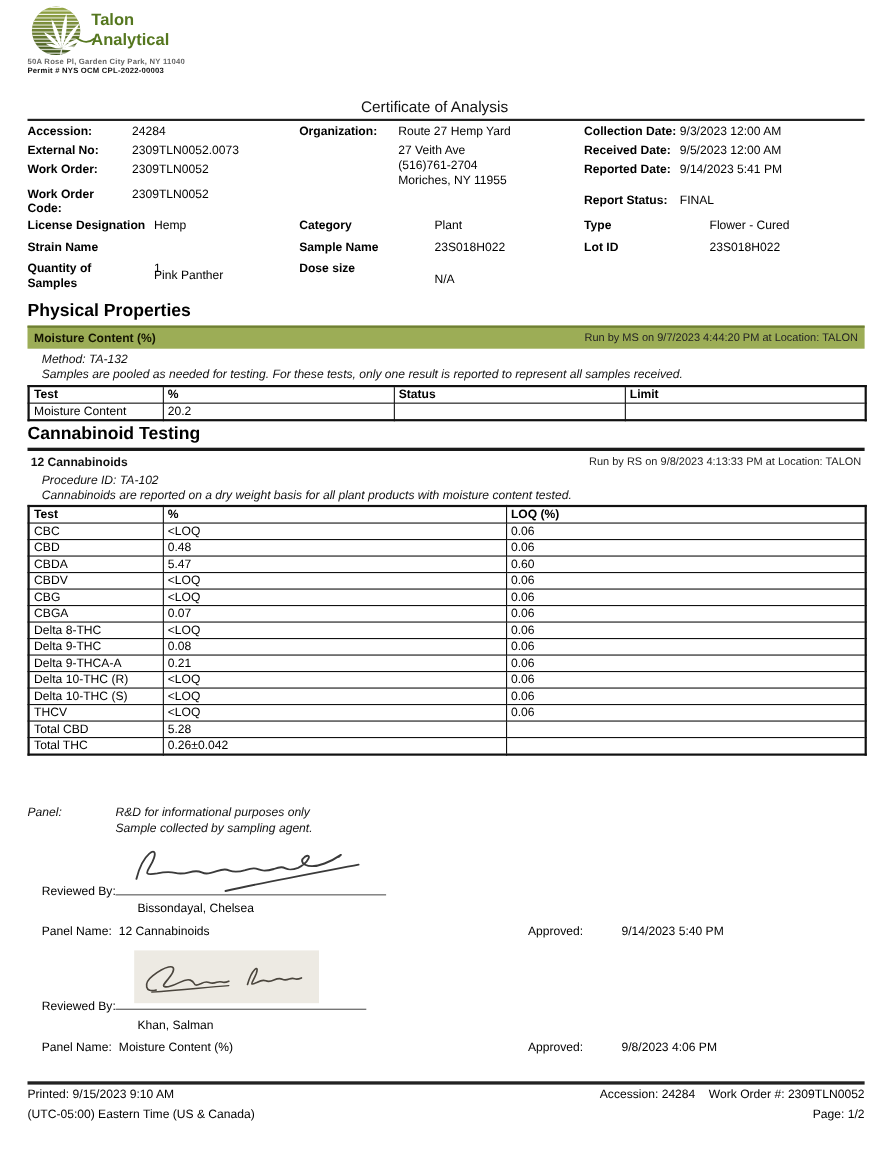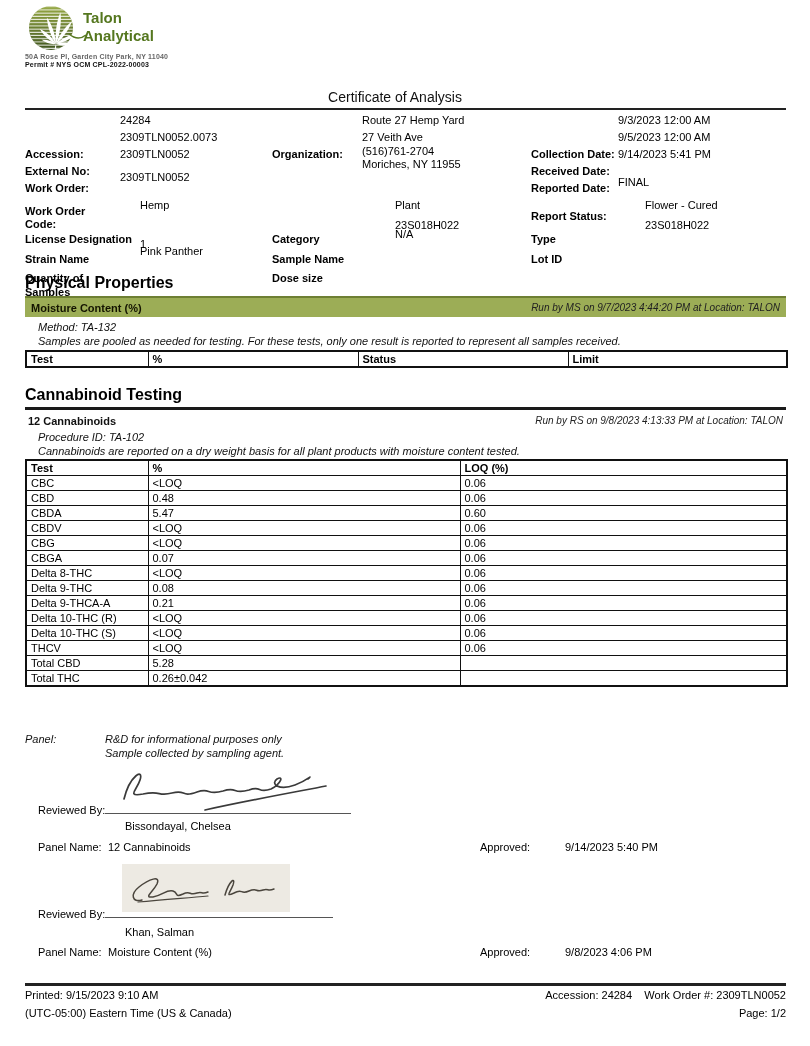--- a/index.html
+++ b/index.html
@@ -1,32 +1,32 @@
 <!DOCTYPE html>
 <html><head>
 <meta charset="utf-8">
 <style>
   html,body{margin:0;padding:0;background:#fff;}
   .page{position:relative;width:810px;height:1046px;background:#fff;overflow:hidden;
         font-family:"Liberation Sans", sans-serif;color:#000;}
   .abs{position:absolute;white-space:nowrap;}
-  .lab{font-weight:bold;font-size:11px;margin-top:34px;}
+  .lab{font-weight:bold;font-size:11px;}
   .val{font-size:11px;}
   .title{font-size:14px;color:#111;}
   .rule{position:absolute;left:25px;width:761px;border-top:2.5px solid #222;}
   .sec-head{font-size:16px;font-weight:bold;letter-spacing:0;}
   .banner-green{position:absolute;left:25px;width:749px;height:19px;background:#9cad56;
         border-top:2px solid #6e7f33;display:flex;justify-content:space-between;
         align-items:center;padding:0 6px;}
   .banner-green .bt{font-weight:bold;font-size:11px;color:#141400;}
   .banner-white{position:absolute;left:25px;width:755px;height:17px;background:#fff;
         border-top:3px solid #1a1a1a;display:flex;justify-content:space-between;
         align-items:center;padding:2px 3px 0 3px;}
   .banner-white .bt{font-weight:bold;font-size:11px;color:#111;}
-  .runinfo{font-style:italic;font-size:10px;color:#222;margin-left:28px;}
+  .runinfo{font-size:10px;color:#222;margin-left:28px;}
   .it{font-style:italic;font-size:11px;color:#111;}
   table.coa{position:absolute;border-collapse:collapse;table-layout:fixed;}
   table.coa td,table.coa th{border:1.5px solid #111;font-size:11px;padding:0 4px;
         height:14px;text-align:left;overflow:hidden;white-space:nowrap;}
   table.coa th{font-weight:bold;}
   table.coa{border:2px solid #111;}
   .sigline{font-size:11px;}
   .sigline .ul{display:inline-block;border-bottom:1.2px solid #555;height:11px;}
   .sigbox{position:absolute;background:#edeae3;}
   .footrule{position:absolute;left:25px;width:761px;border-top:3px solid #222;}
@@ -112,21 +112,21 @@
   <span class="abs val" style="left:140px;top:219px;margin-top:26px;">Pink Panther</span>
   <span class="abs lab" style="left:272px;top:219px;">Sample Name</span>
   <span class="abs val" style="left:395px;top:219px;">23S018H022</span>
   <span class="abs lab" style="left:531px;top:219px;">Lot ID</span>
   <span class="abs val" style="left:645px;top:219px;">23S018H022</span>
 
   <span class="abs lab" style="left:25px;top:238px;text-align:right;">Quantity of</span>
   <span class="abs lab" style="left:25px;top:252px;">Samples</span>
   <span class="abs val" style="left:140px;top:238px;">1</span>
   <span class="abs lab" style="left:272px;top:238px;">Dose size</span>
-  <span class="abs val" style="left:395px;top:228px;">N/A</span>
+  <span class="abs val" style="left:395px;top:248px;">N/A</span>
 
   <div class="abs sec-head" style="left:25px;top:274px;">Physical Properties</div>
   <div class="banner-green" style="top:296px;">
     <span class="bt">Moisture Content (%)</span>
     <span class="runinfo">Run by MS on 9/7/2023 4:44:20 PM at Location: TALON</span>
   </div>
   <div class="abs it" style="left:38px;top:321px;">Method: TA-132</div>
   <div class="abs it" style="left:38px;top:335px;">Samples are pooled as needed for testing. For these tests, only one result is reported to represent all samples received.</div>
 
   <table class="coa" style="left:25px;top:350px;width:761px;">
@@ -136,20 +136,26 @@
         <col style="width:210px">
         <col style="width:219px">
       </colgroup>
     <tbody>
         <tr>
       <th>Test</th>
       <th>%</th>
       <th>Status</th>
       <th>Limit</th>
     </tr>
+    <tr>
+      <td>Moisture Content</td>
+      <td>20.2</td>
+      <td></td>
+      <td></td>
+    </tr>
   </tbody>
     </table>
 
   <div class="abs sec-head" style="left:25px;top:386px;">Cannabinoid Testing</div>
   <div class="banner-white" style="top:407px;">
     <span class="bt">12 Cannabinoids</span>
     <span class="runinfo">Run by RS on 9/8/2023 4:13:33 PM at Location: TALON</span>
   </div>
   <div class="abs it" style="left:38px;top:431px;">Procedure ID: TA-102</div>
   <div class="abs it" style="left:38px;top:445px;">Cannabinoids are reported on a dry weight basis for all plant products with moisture content tested.</div>

